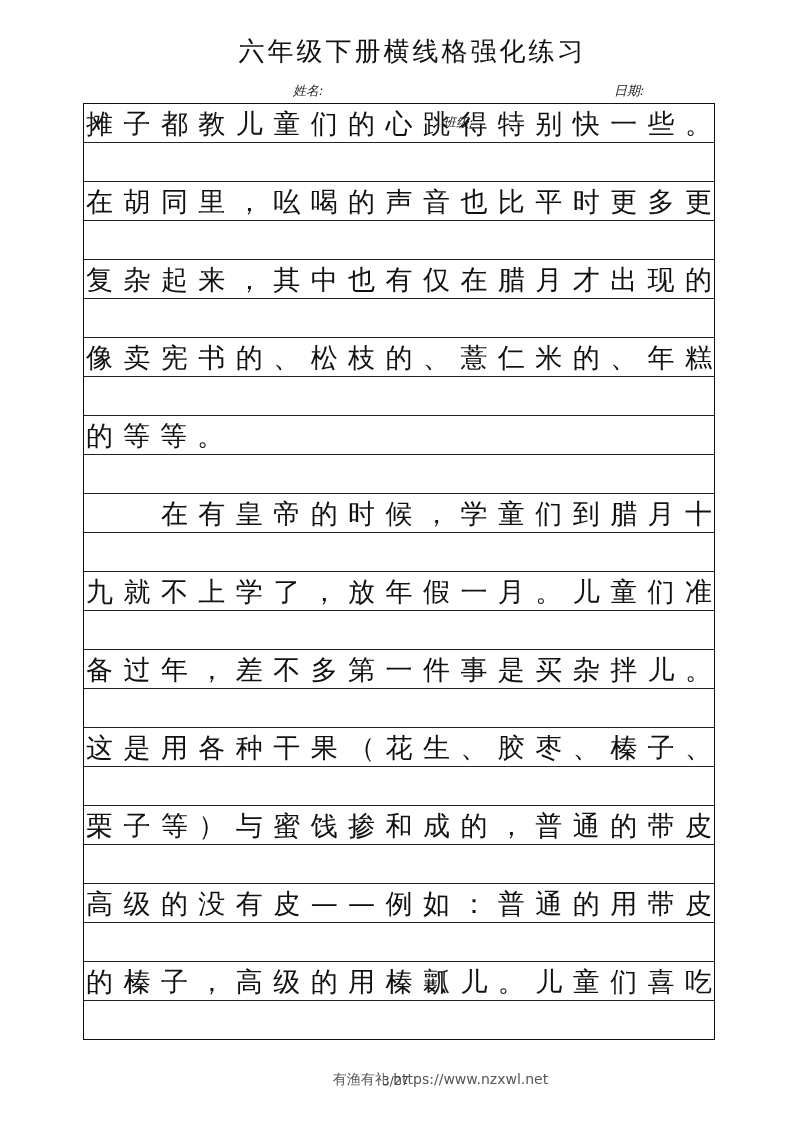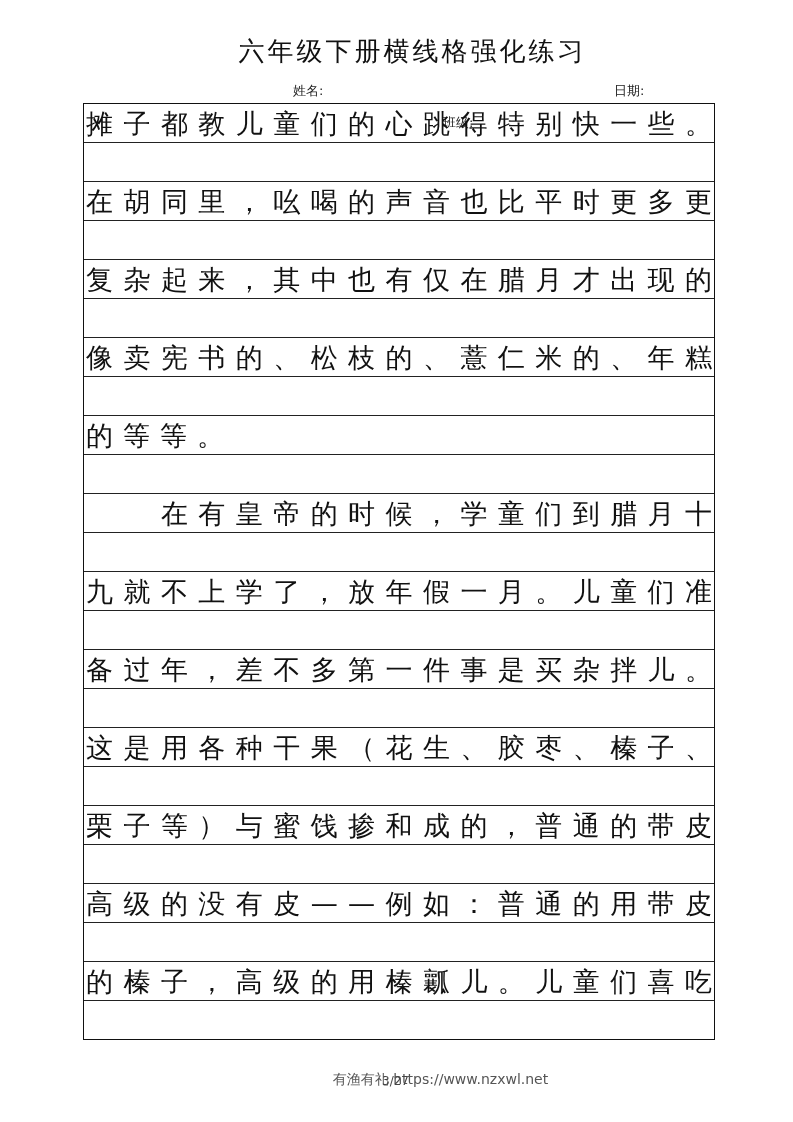--- a/index.html
+++ b/index.html
@@ -2,21 +2,21 @@
 <html><head>
 <meta charset="utf-8">
 <style>
   html, body { margin: 0; padding: 0; background: #ffffff; }
   body { width: 793px; height: 1122px; position: relative; overflow: hidden;
          font-family: "DejaVu Serif", "Liberation Serif", serif; color: #111; }
   .title { position: absolute; top: 34px; left: 0; width: 793px; text-align: center;
            font-size: 26px; letter-spacing: 3px; color: #111;
            font-family: "DejaVu Serif", serif; margin-left: 16px; }
   .meta { position: absolute; top: 82px; font-size: 13px; color: #222;
-          font-family: "DejaVu Sans", "Liberation Sans", sans-serif; }
+          font-family: "DejaVu Sans", "Liberation Sans", sans-serif; font-style: italic; }
   .meta.name { left: 293px; }
   .meta.cls { left: 443px; margin-top: 32px; }
   .meta.date { left: 614px; }
   .sheet { position: absolute; left: 83px; top: 103px; width: 630px; height: 935px;
            border: 1.5px solid #111; box-sizing: content-box; }
   .row { height: 39px; box-sizing: border-box; border-bottom: 1.2px solid #222;
          position: relative; }
   .row:last-child { border-bottom: none; }
   .row .txt { position: absolute; left: 2px; right: 2px; top: 3px; height: 34px;
               font-size: 27px; line-height: 34px; white-space: nowrap;

